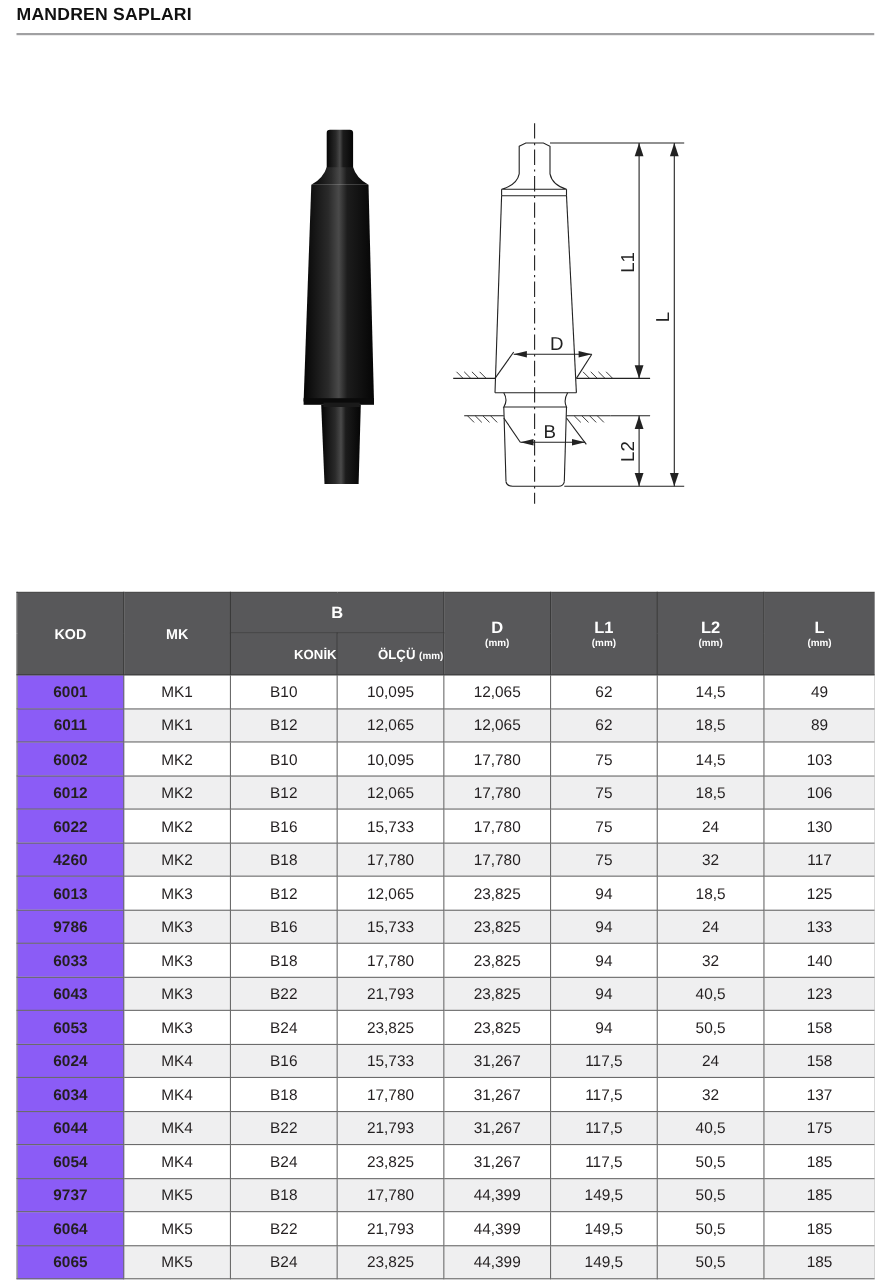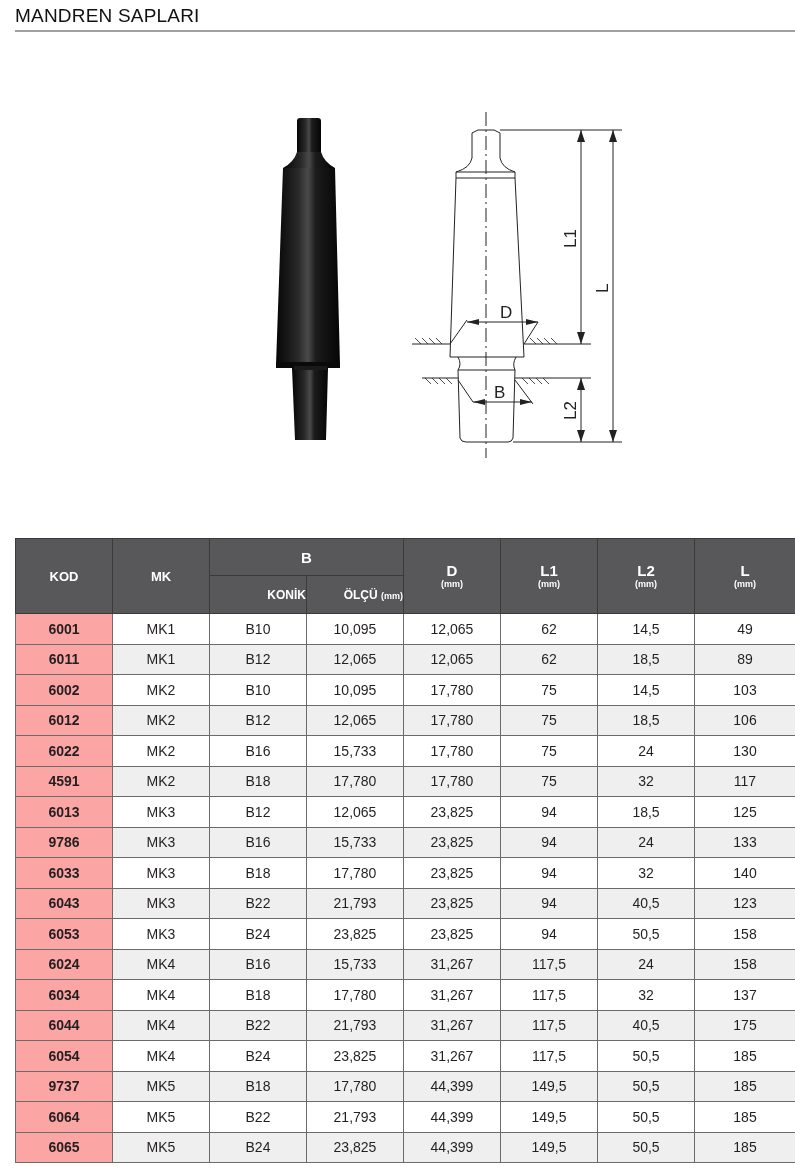--- a/index.html
+++ b/index.html
@@ -1,38 +1,38 @@
 <!DOCTYPE html>
 <html><head>
 <meta charset="utf-8">
 <style>
   html, body { margin:0; padding:0; background:#fff; }
   body { width:795px; height:1168px; position:relative; overflow:hidden;
          font-family:"Liberation Sans", "DejaVu Sans", sans-serif; color:#231f20; }
-  .title { position:absolute; left:15px; top:5px; font-size:19px; font-weight:normal;
+  .title { position:absolute; left:15px; top:5px; font-size:16px; font-weight:bold;
            letter-spacing:0.2px; color:#111; }
   .title-rule { position:absolute; left:15px; top:30px; width:780px; height:2px; background:#a0a0a2; }
   .figure { position:absolute; left:260px; top:100px; width:380px; height:370px; }
   table.spec { position:absolute; left:15px; top:538px; width:780px; border-collapse:collapse;
                table-layout:fixed; }
   table.spec th { background:#58585a; color:#fff; font-weight:bold; text-align:center;
                   border:1px solid #3a3a3a; padding:0; }
   table.spec th .big { font-size:15px; display:block; line-height:16px; }
   table.spec th .unit { font-size:9px; display:block; line-height:11px; }
   table.spec th .inline-unit { font-size:9px; }
   table.spec th.h-group { height:36px; font-size:15px; }
   table.spec th.h-sub { height:37px; font-size:12px;text-align:right; }
   table.spec th.h-kod, table.spec th.h-mk { font-size:13px; }
   table.spec td { height:29.5px; text-align:center; font-size:14px; border:1px solid #6b6b6b;
                   padding:0; color:#231f20; }
   table.spec td.kod { background:#f8eee2; font-weight:bold; }
   table.spec tr.odd td { background:#ffffff; }
   table.spec tr.even td { background:#efeff0; }
   table.spec tr td.kod { background:#f8eee2; }
-  table.spec tr.odd td.kod, table.spec tr.even td.kod { background:#fca5a5; }
+  table.spec tr.odd td.kod, table.spec tr.even td.kod { background:#8b5cf6; }
 </style>
 </head>
 <body>
 
 <div class="title">MANDREN SAPLARI</div>
 <div class="title-rule"></div>
 
 <div class="figure">
   <svg width="380" height="370" viewBox="0 0 380 370" xmlns="http://www.w3.org/2000/svg">
     <defs>
@@ -220,21 +220,21 @@
         <td class="kod">6022</td>
         <td>MK2</td>
         <td>B16</td>
         <td>15,733</td>
         <td>17,780</td>
         <td>75</td>
         <td>24</td>
         <td>130</td>
       </tr>
       <tr class="even">
-        <td class="kod">4591</td>
+        <td class="kod">4260</td>
         <td>MK2</td>
         <td>B18</td>
         <td>17,780</td>
         <td>17,780</td>
         <td>75</td>
         <td>32</td>
         <td>117</td>
       </tr>
       <tr class="odd">
         <td class="kod">6013</td>

